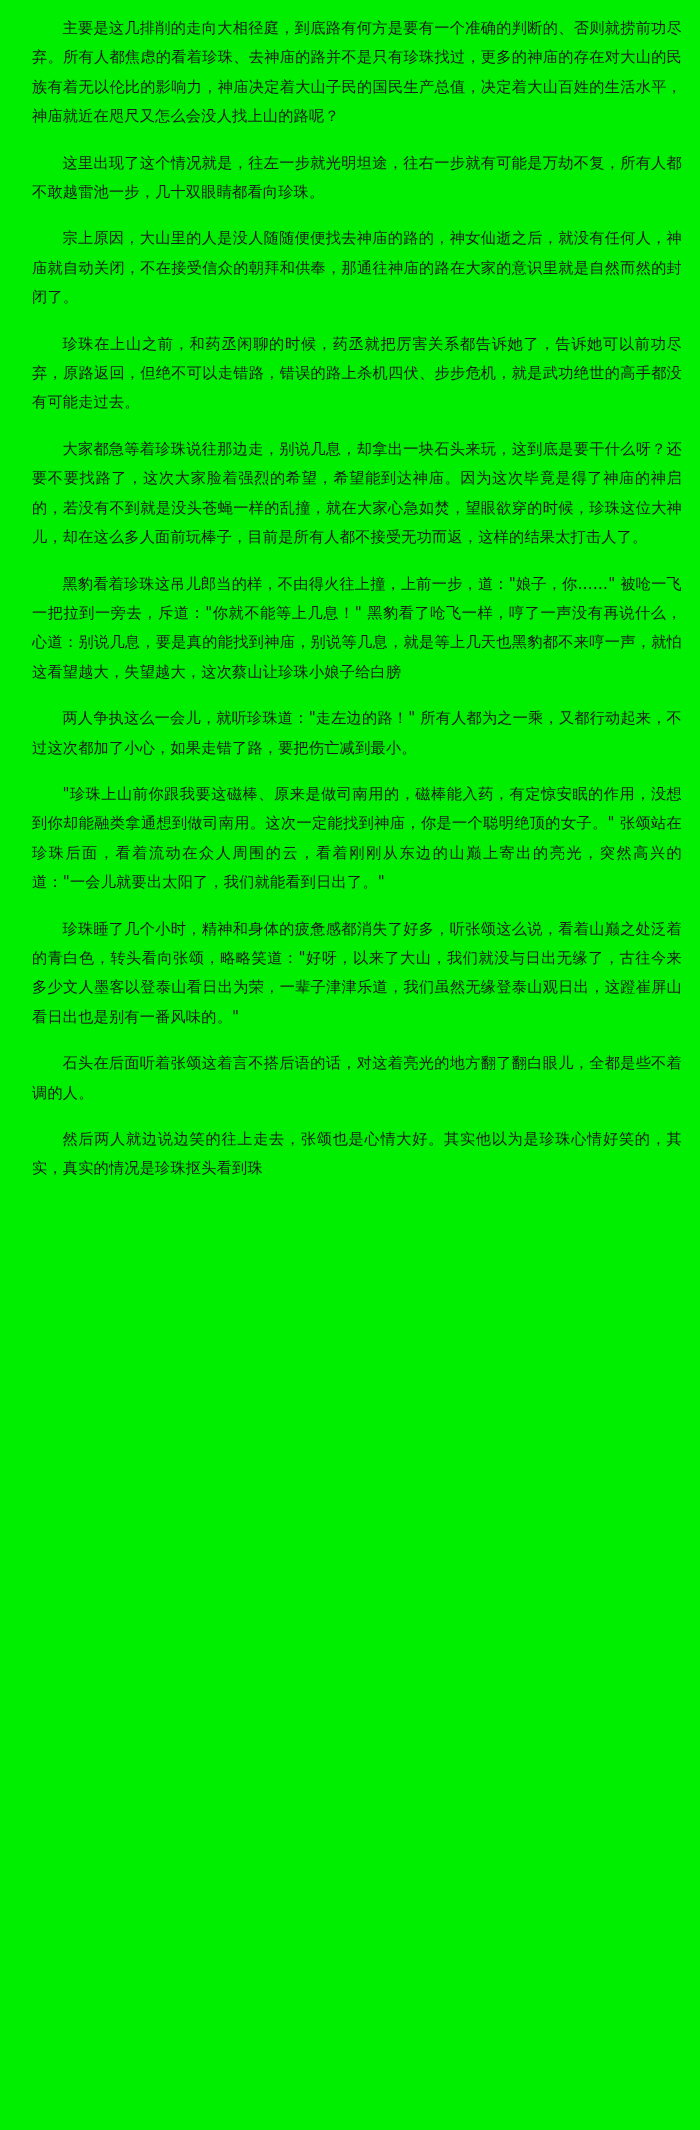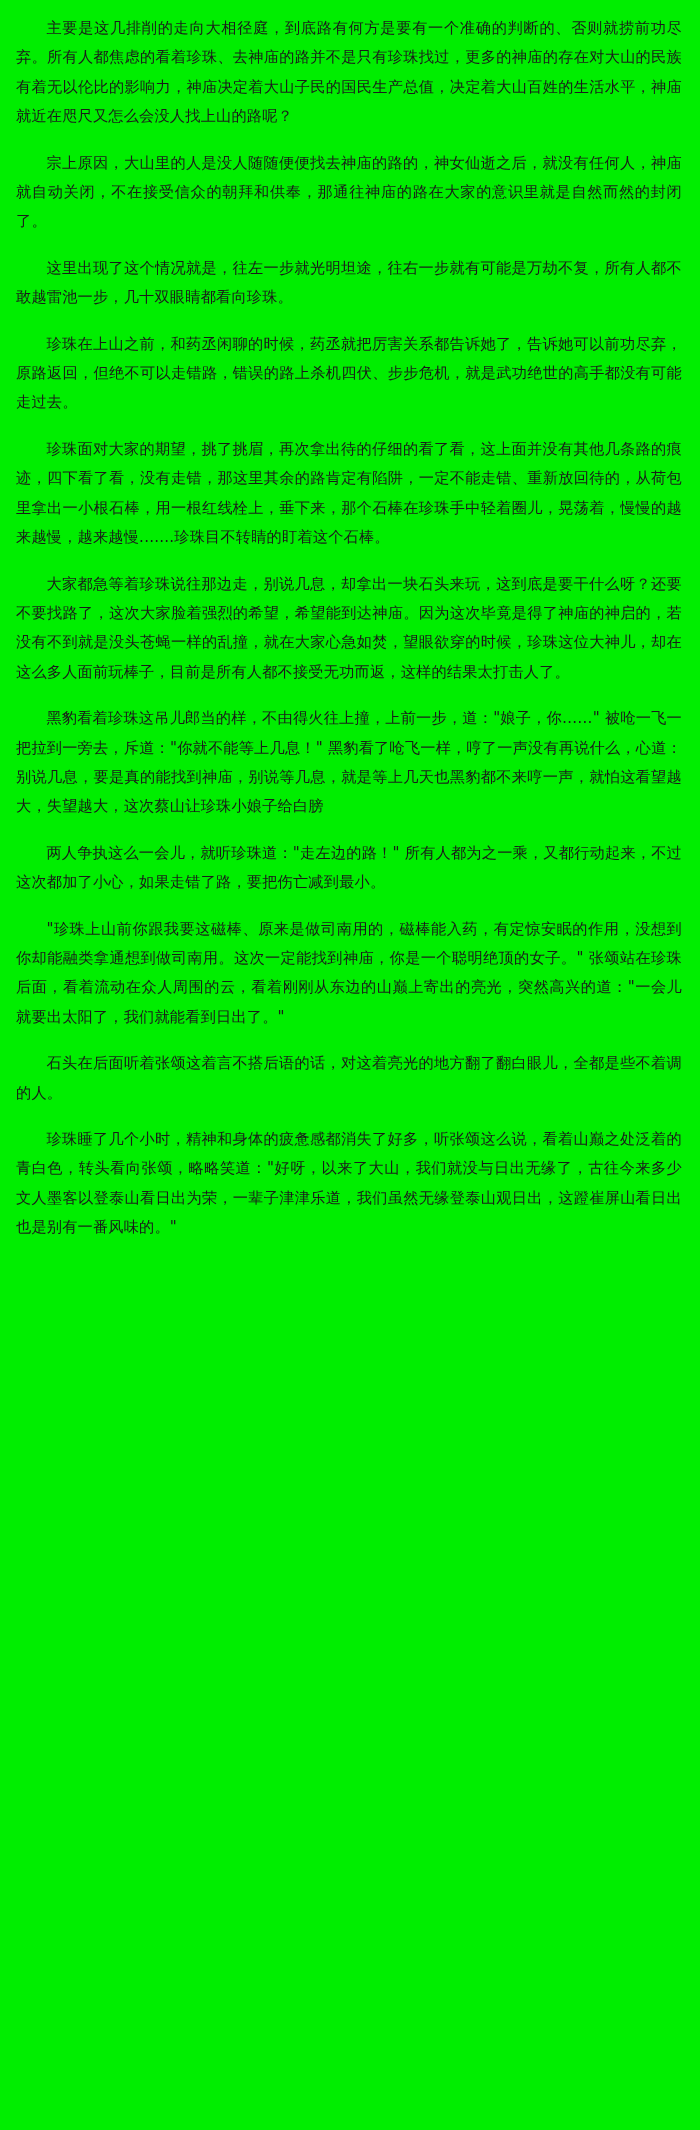--- a/index.html
+++ b/index.html
@@ -6,21 +6,21 @@
     margin: 0;
     padding: 0;
     background: #00ee00;
   }
   #page {
     position: relative;
     width: 700px;
     min-height: 2130px;
     background: #00ee00;
     box-sizing: border-box;
-    padding: 14px 18px 14px 16px;
+    padding: 14px 18px 14px 32px;
     font-family: "DejaVu Sans", "Liberation Sans", sans-serif;
   }
   .para {
     color: #1a1a1a;
     font-size: 15.2px;
     line-height: 29.4px;
     text-align: justify;
     text-justify: inter-ideograph;
     text-indent: 2em;
     margin: 0 0 17px 0;
@@ -31,24 +31,24 @@
   .para:last-child {
     margin-bottom: 0;
   }
 </style>
 </head>
 <body>
 
 <div id="page">
   <div>
     <p class="para">主要是这几排削的走向大相径庭，到底路有何方是要有一个准确的判断的、否则就捞前功尽弃。所有人都焦虑的看着珍珠、去神庙的路并不是只有珍珠找过，更多的神庙的存在对大山的民族有着无以伦比的影响力，神庙决定着大山子民的国民生产总值，决定着大山百姓的生活水平，神庙就近在咫尺又怎么会没人找上山的路呢？</p>
+    <p class="para">这里出现了这个情况就是，往左一步就光明坦途，往右一步就有可能是万劫不复，所有人都不敢越雷池一步，几十双眼睛都看向珍珠。</p>
     <p class="para">宗上原因，大山里的人是没人随随便便找去神庙的路的，神女仙逝之后，就没有任何人，神庙就自动关闭，不在接受信众的朝拜和供奉，那通往神庙的路在大家的意识里就是自然而然的封闭了。</p>
-    <p class="para">这里出现了这个情况就是，往左一步就光明坦途，往右一步就有可能是万劫不复，所有人都不敢越雷池一步，几十双眼睛都看向珍珠。</p>
     <p class="para">珍珠在上山之前，和药丞闲聊的时候，药丞就把厉害关系都告诉她了，告诉她可以前功尽弃，原路返回，但绝不可以走错路，错误的路上杀机四伏、步步危机，就是武功绝世的高手都没有可能走过去。</p>
-    <p class="para">珍珠面对大家的期望，挑了挑眉，再次拿出待的仔细的看了看，这上面并没有其他几条路的痕迹，四下看了看，没有走错，那这里其余的路肯定有陷阱，一定不能走错、重新放回待的，从荷包里拿出一小根石棒，用一根红线栓上，垂下来，那个石棒在珍珠手中轻着圈儿，晃荡着，慢慢的越来越慢，越来越慢.......珍珠目不转睛的盯着这个石棒。</p>
     <p class="para">大家都急等着珍珠说往那边走，别说几息，却拿出一块石头来玩，这到底是要干什么呀？还要不要找路了，这次大家脸着强烈的希望，希望能到达神庙。因为这次毕竟是得了神庙的神启的，若没有不到就是没头苍蝇一样的乱撞，就在大家心急如焚，望眼欲穿的时候，珍珠这位大神儿，却在这么多人面前玩棒子，目前是所有人都不接受无功而返，这样的结果太打击人了。</p>
     <p class="para">黑豹看着珍珠这吊儿郎当的样，不由得火往上撞，上前一步，道："娘子，你……" 被呛一飞一把拉到一旁去，斥道："你就不能等上几息！" 黑豹看了呛飞一样，哼了一声没有再说什么，心道：别说几息，要是真的能找到神庙，别说等几息，就是等上几天也黑豹都不来哼一声，就怕这看望越大，失望越大，这次蔡山让珍珠小娘子给白膀</p>
     <p class="para">两人争执这么一会儿，就听珍珠道："走左边的路！" 所有人都为之一乘，又都行动起来，不过这次都加了小心，如果走错了路，要把伤亡减到最小。</p>
     <p class="para">"珍珠上山前你跟我要这磁棒、原来是做司南用的，磁棒能入药，有定惊安眠的作用，没想到你却能融类拿通想到做司南用。这次一定能找到神庙，你是一个聪明绝顶的女子。" 张颂站在珍珠后面，看着流动在众人周围的云，看着刚刚从东边的山巅上寄出的亮光，突然高兴的道："一会儿就要出太阳了，我们就能看到日出了。"</p>
+    <p class="para">珍珠睡了几个小时，精神和身体的疲惫感都消失了好多，听张颂这么说，看着山巅之处泛着的青白色，转头看向张颂，略略笑道："好呀，以来了大山，我们就没与日出无缘了，古往今来多少文人墨客以登泰山看日出为荣，一辈子津津乐道，我们虽然无缘登泰山观日出，这蹬崔屏山看日出也是别有一番风味的。"</p>
     <p class="para">石头在后面听着张颂这着言不搭后语的话，对这着亮光的地方翻了翻白眼儿，全都是些不着调的人。</p>
-    <p class="para">珍珠睡了几个小时，精神和身体的疲惫感都消失了好多，听张颂这么说，看着山巅之处泛着的青白色，转头看向张颂，略略笑道："好呀，以来了大山，我们就没与日出无缘了，古往今来多少文人墨客以登泰山看日出为荣，一辈子津津乐道，我们虽然无缘登泰山观日出，这蹬崔屏山看日出也是别有一番风味的。"</p>
+    <p class="para">然后两人就边说边笑的往上走去，张颂也是心情大好。其实他以为是珍珠心情好笑的，其实，真实的情况是珍珠抠头看到珠</p>
   </div>
 </div>
 
 </body></html>

